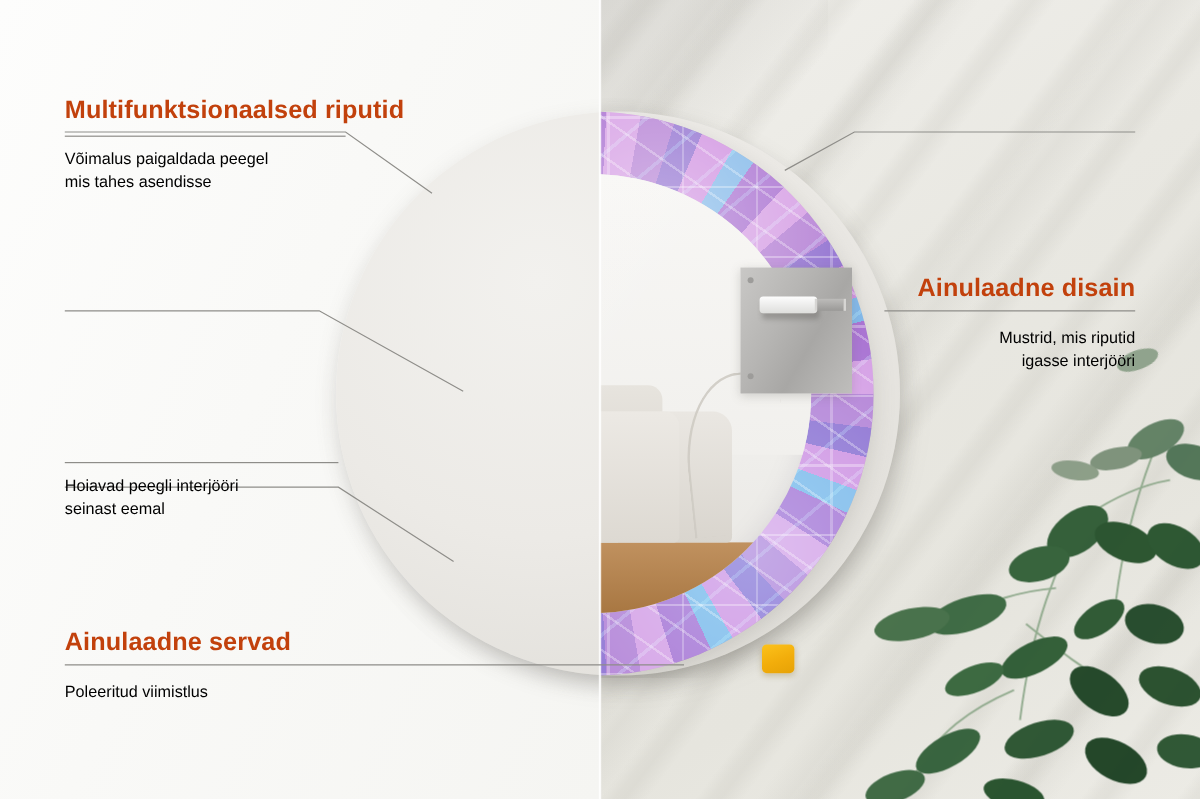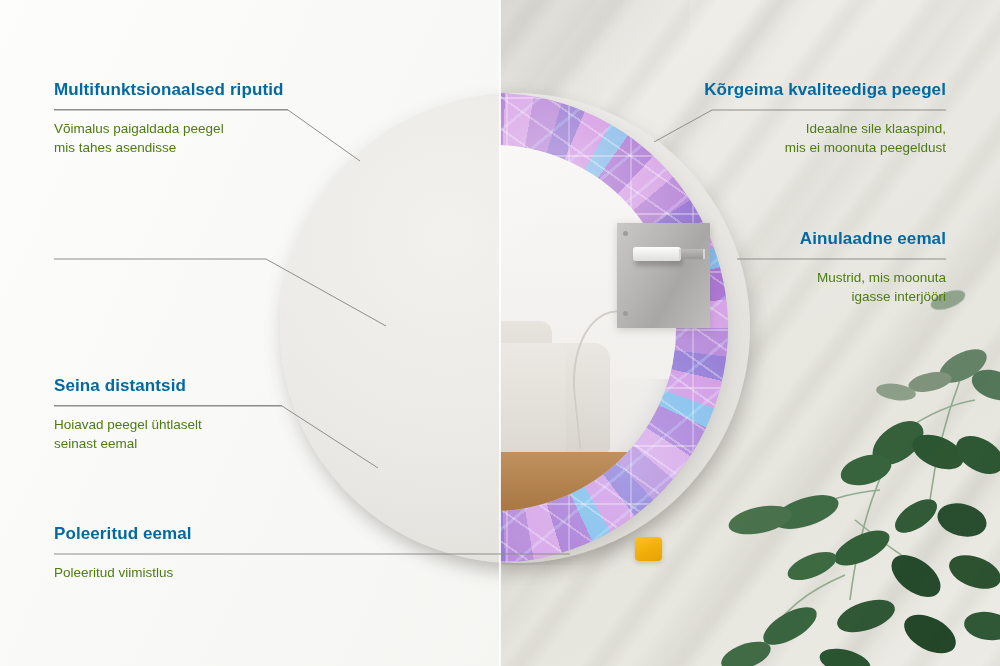--- a/index.html
+++ b/index.html
@@ -158,28 +158,28 @@
   
   .spacer{
     position:absolute;left:377px;top:462px;width:27px;height:24px;border-radius:4px;
     background:linear-gradient(160deg,#fcc21b 0%,#f2ad0b 55%,#e6a206 100%);
     box-shadow:0 2px 5px rgba(120,90,10,.28);
   }
 
   
   .callout{position:absolute;}
   .callout .title{
-    font-size:17px;font-weight:bold;color:#0369a1;letter-spacing:.1px;
+    font-size:21px;font-weight:bold;color:#c2410c;letter-spacing:.1px;
     white-space:nowrap;
   }
   .callout .rule{
     height:1px;background:#8e8d89;margin-top:9px;
   }
   .callout .desc{
-    margin-top:9px;font-size:13.5px;line-height:19px;color:#4d7c0f;white-space:pre-line;
+    margin-top:9px;font-size:13.5px;line-height:19px;color:#000000;white-space:pre-line;
   }
   .callout.right{text-align:right;}
 
   .leaders{position:absolute;left:0;top:0;width:1000px;height:666px;pointer-events:none;}
 </style>
 </head>
 <body>
 
 <div class="stage">
 
@@ -276,39 +276,32 @@
 
   <div class="callout" style="left:54px;top:80px;width:234px">
     <div class="title">Multifunktsionaalsed riputid</div>
     <div class="rule"></div>
     <div class="desc">Võimalus paigaldada peegel
 mis tahes asendisse</div>
   </div>
 
 
   <div class="callout" style="left:54px;top:376px;width:228px">
-    <div class="title">Seina distantsid</div>
     <div class="rule"></div>
-    <div class="desc">Hoiavad peegel ühtlaselt
+    <div class="desc">Hoiavad peegli interjööri
 seinast eemal</div>
   </div>
 
   <div class="callout" style="left:54px;top:524px;width:360px">
-    <div class="title">Poleeritud eemal</div>
+    <div class="title">Ainulaadne servad</div>
     <div class="rule" style="width:0"></div>
     <div class="desc">Poleeritud viimistlus</div>
   </div>
 
-  <div class="callout right" style="left:700px;top:80px;width:246px">
-    <div class="title">Kõrgeima kvaliteediga peegel</div>
+
+  <div class="callout right" style="left:746px;top:229px;width:200px">
+    <div class="title">Ainulaadne disain</div>
     <div class="rule" style="width:0"></div>
-    <div class="desc">Ideaalne sile klaaspind,
-mis ei moonuta peegeldust</div>
-  </div>
-
-  <div class="callout right" style="left:746px;top:229px;width:200px">
-    <div class="title">Ainulaadne eemal</div>
-    <div class="rule" style="width:0"></div>
-    <div class="desc">Mustrid, mis moonuta
+    <div class="desc">Mustrid, mis riputid
 igasse interjööri</div>
   </div>
 
 </div>
 
 </body></html>

